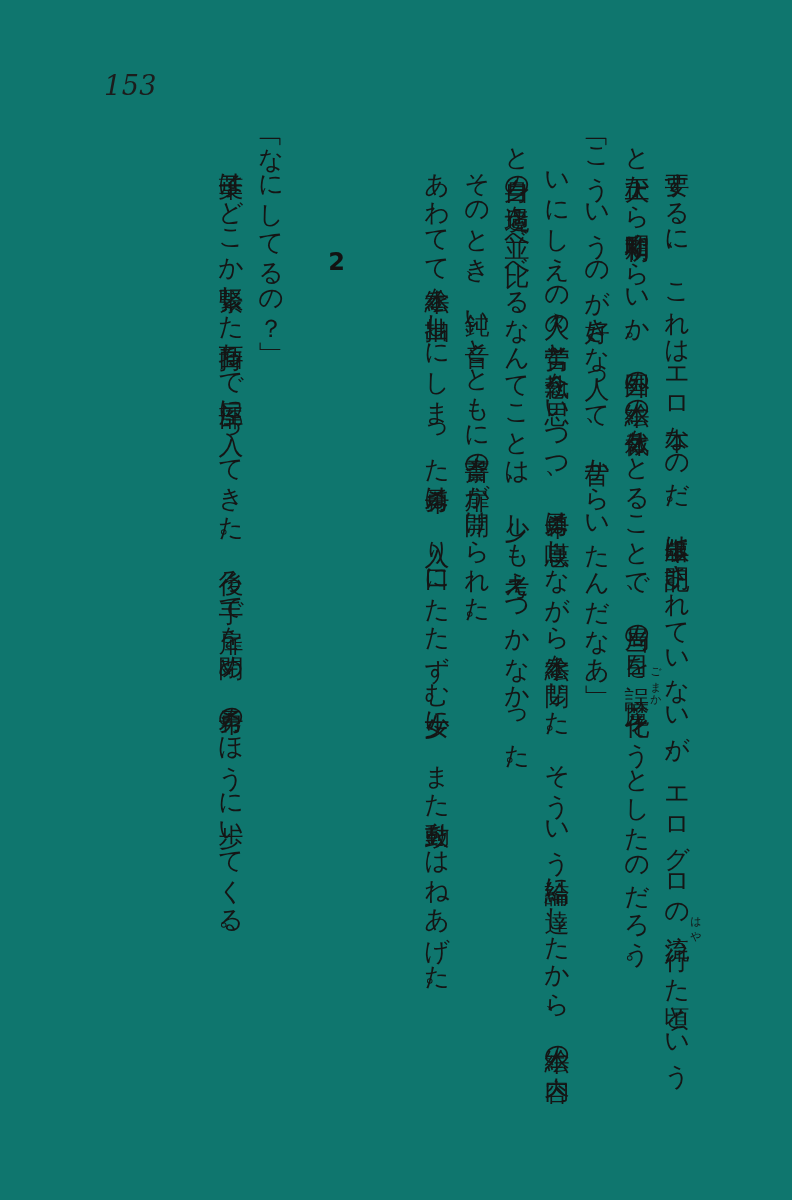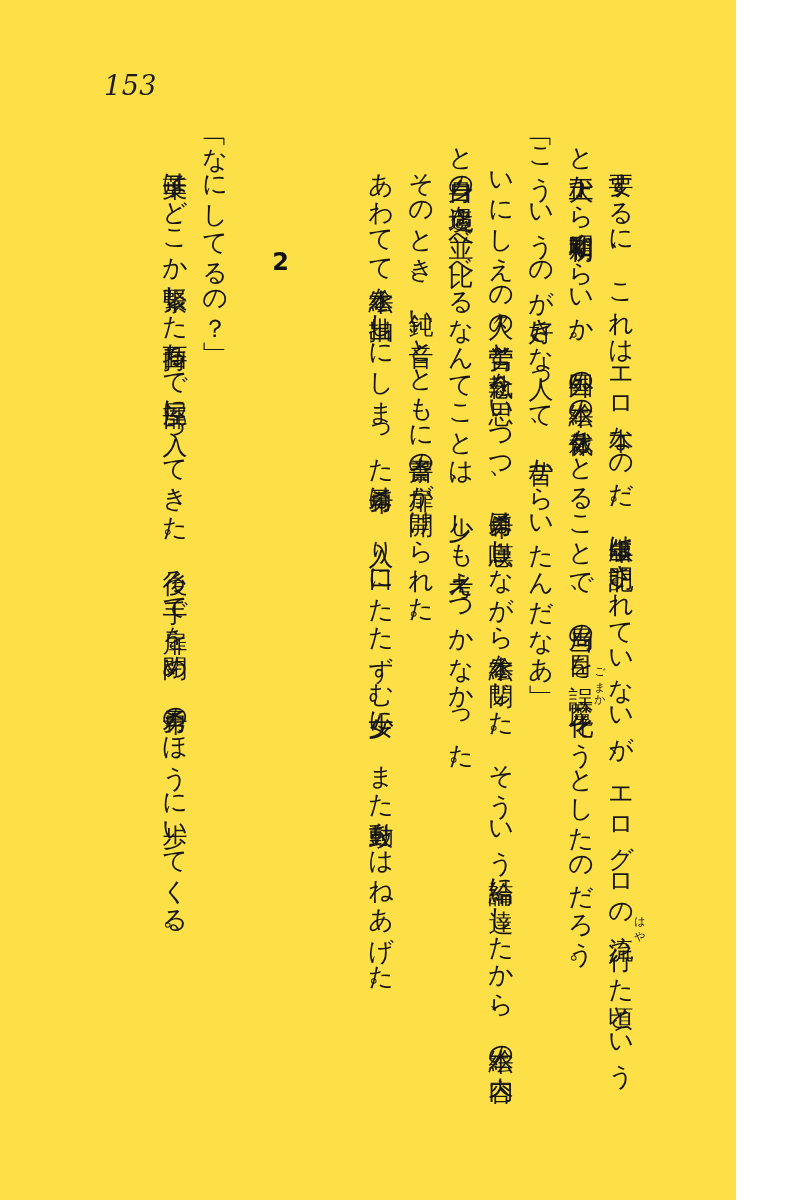--- a/index.html
+++ b/index.html
@@ -7,26 +7,25 @@
     padding: 0;
   }
   body {
     width: 805px;
     height: 1200px;
     overflow: hidden;
     background: #ffffff;
   }
   .page {
     position: relative;
-    width: 724px;
+    width: 792px;
     height: 1200px;
-    background: #fde047;
+    background: #0f766e;
     color: #171717;
     font-family: "Liberation Serif", "DejaVu Serif", serif;
-    padding-left: 12px;
   }
   .page-number {
     position: absolute;
     top: 70px;
     left: 104px;
     font-family: "DejaVu Serif", "Liberation Serif", serif;
     font-style: italic;
     font-size: 27px;
     letter-spacing: 0.5px;
     color: #1c1c1c;

